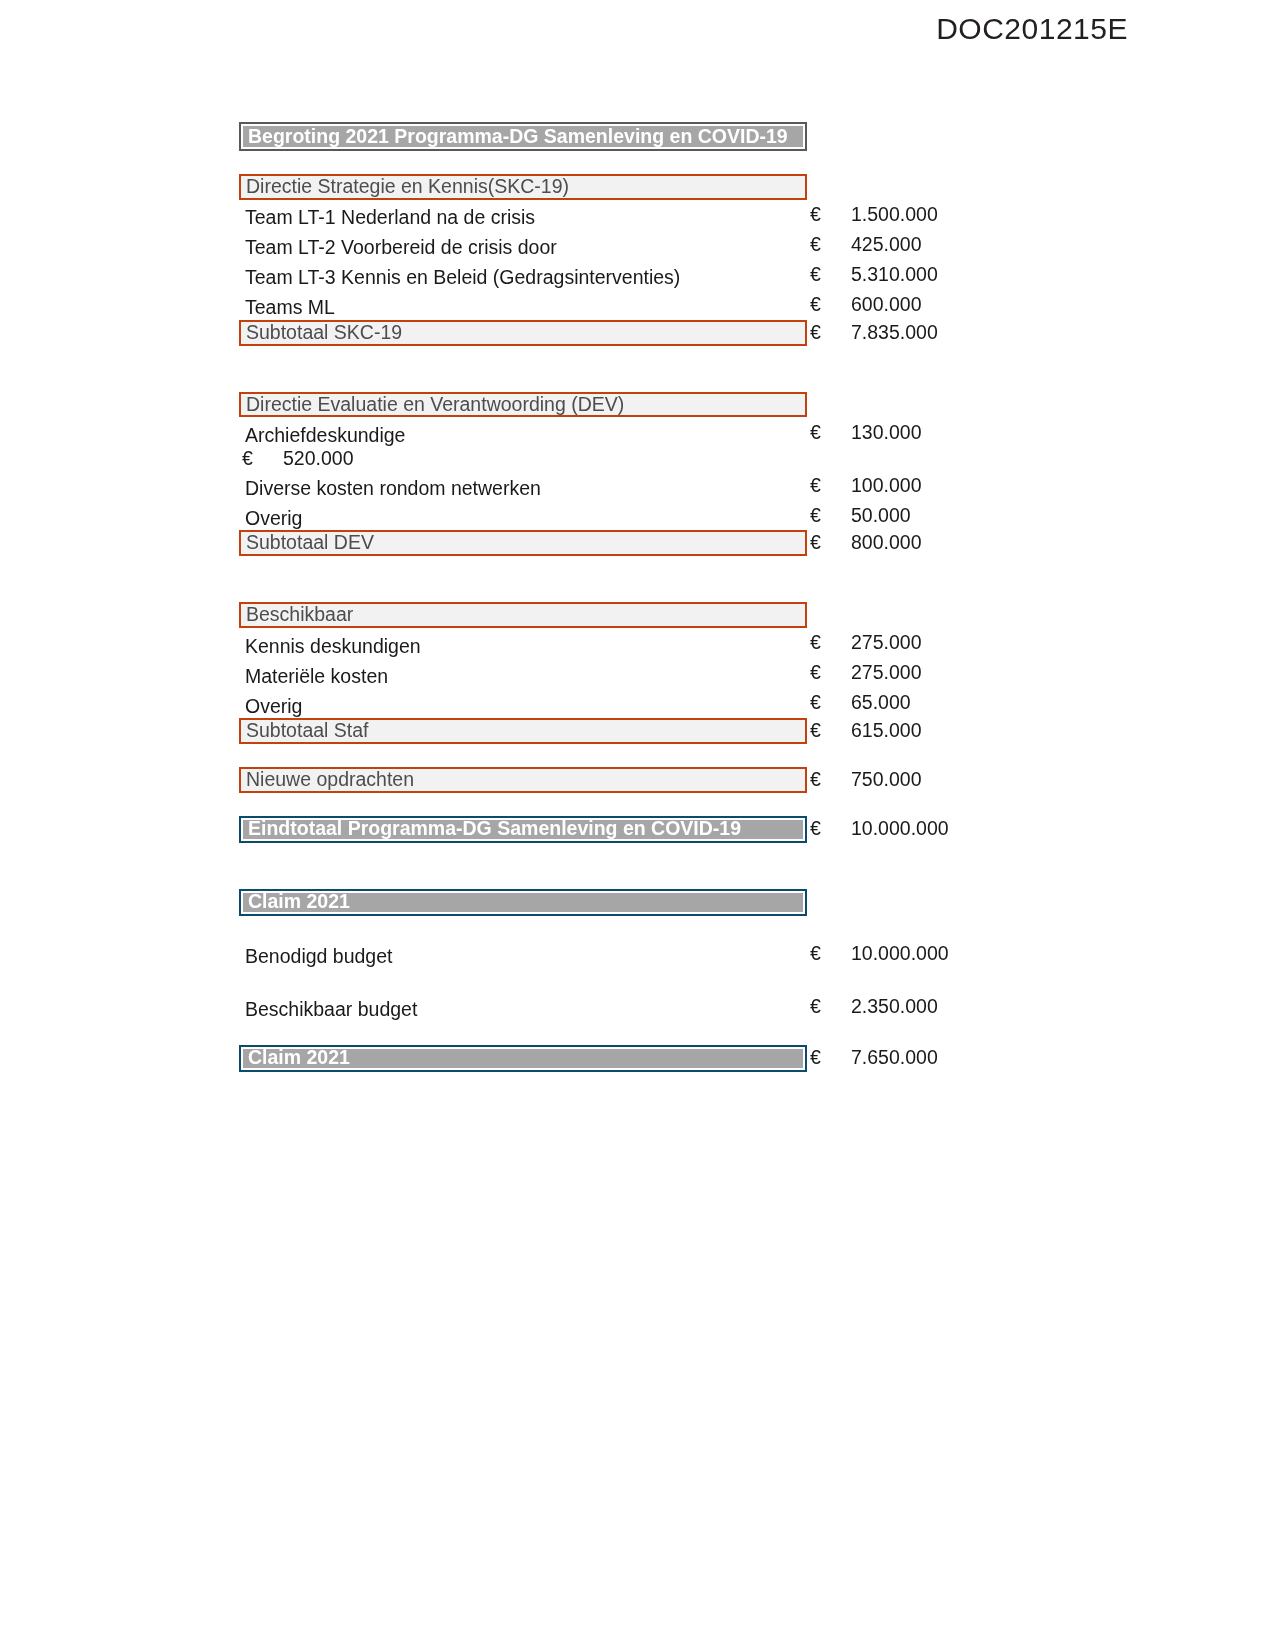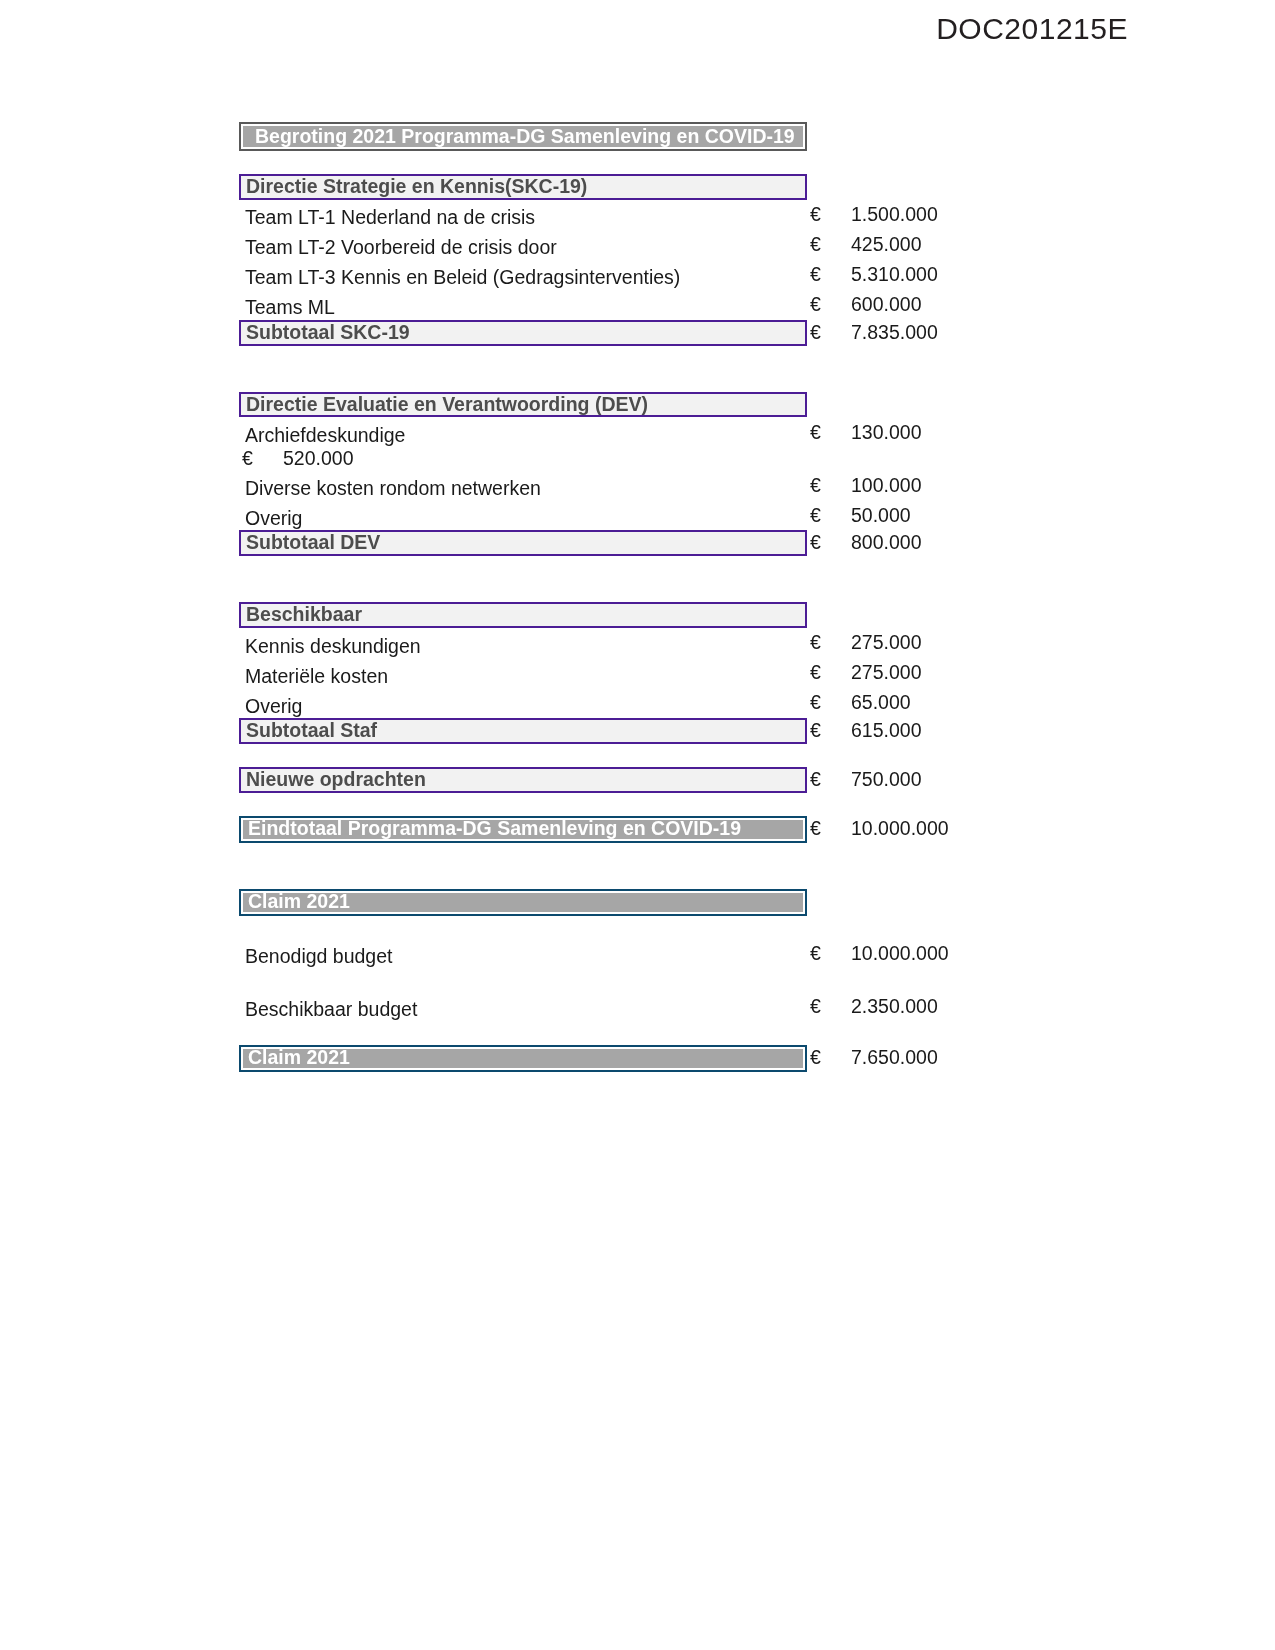--- a/index.html
+++ b/index.html
@@ -69,22 +69,22 @@
   .val {
     width: 128px;
     flex: 0 0 128px;
     text-align: left;
   }
 
   
   
   .bar-light .label-cell {
     background: #f2f2f2;
-    border: 2px solid #4c1d95;
-    font-weight: bold;
+    border: 2px solid #c2410c;
+    font-weight: normal;
     color: #4d4d4d;
     min-height: 25px;
     padding-left: 5px;
   }
   
   .bar-dark .label-cell {
     background: #a6a6a6;
     border: 2px solid #0c4a6e;
     outline: 2px solid #ffffff;
     outline-offset: -4px;
@@ -95,21 +95,21 @@
   }
   
   .bar-title .label-cell {
     background: #a6a6a6;
     border: 2px solid #595959;
     outline: 2px solid #ffffff;
     outline-offset: -4px;
     font-weight: bold;
     color: #ffffff;
     min-height: 29px;
-    padding-left: 14px;
+    padding-left: 7px;
     font-size: 19.5px;
   }
   
   .bar-plain .label-cell { background: transparent; margin-top: 7px; }
 
   
   .gap-sm { height: 23px; }
   .gap-md { height: 46px; }
   .gap-row { height: 23px; }
 

